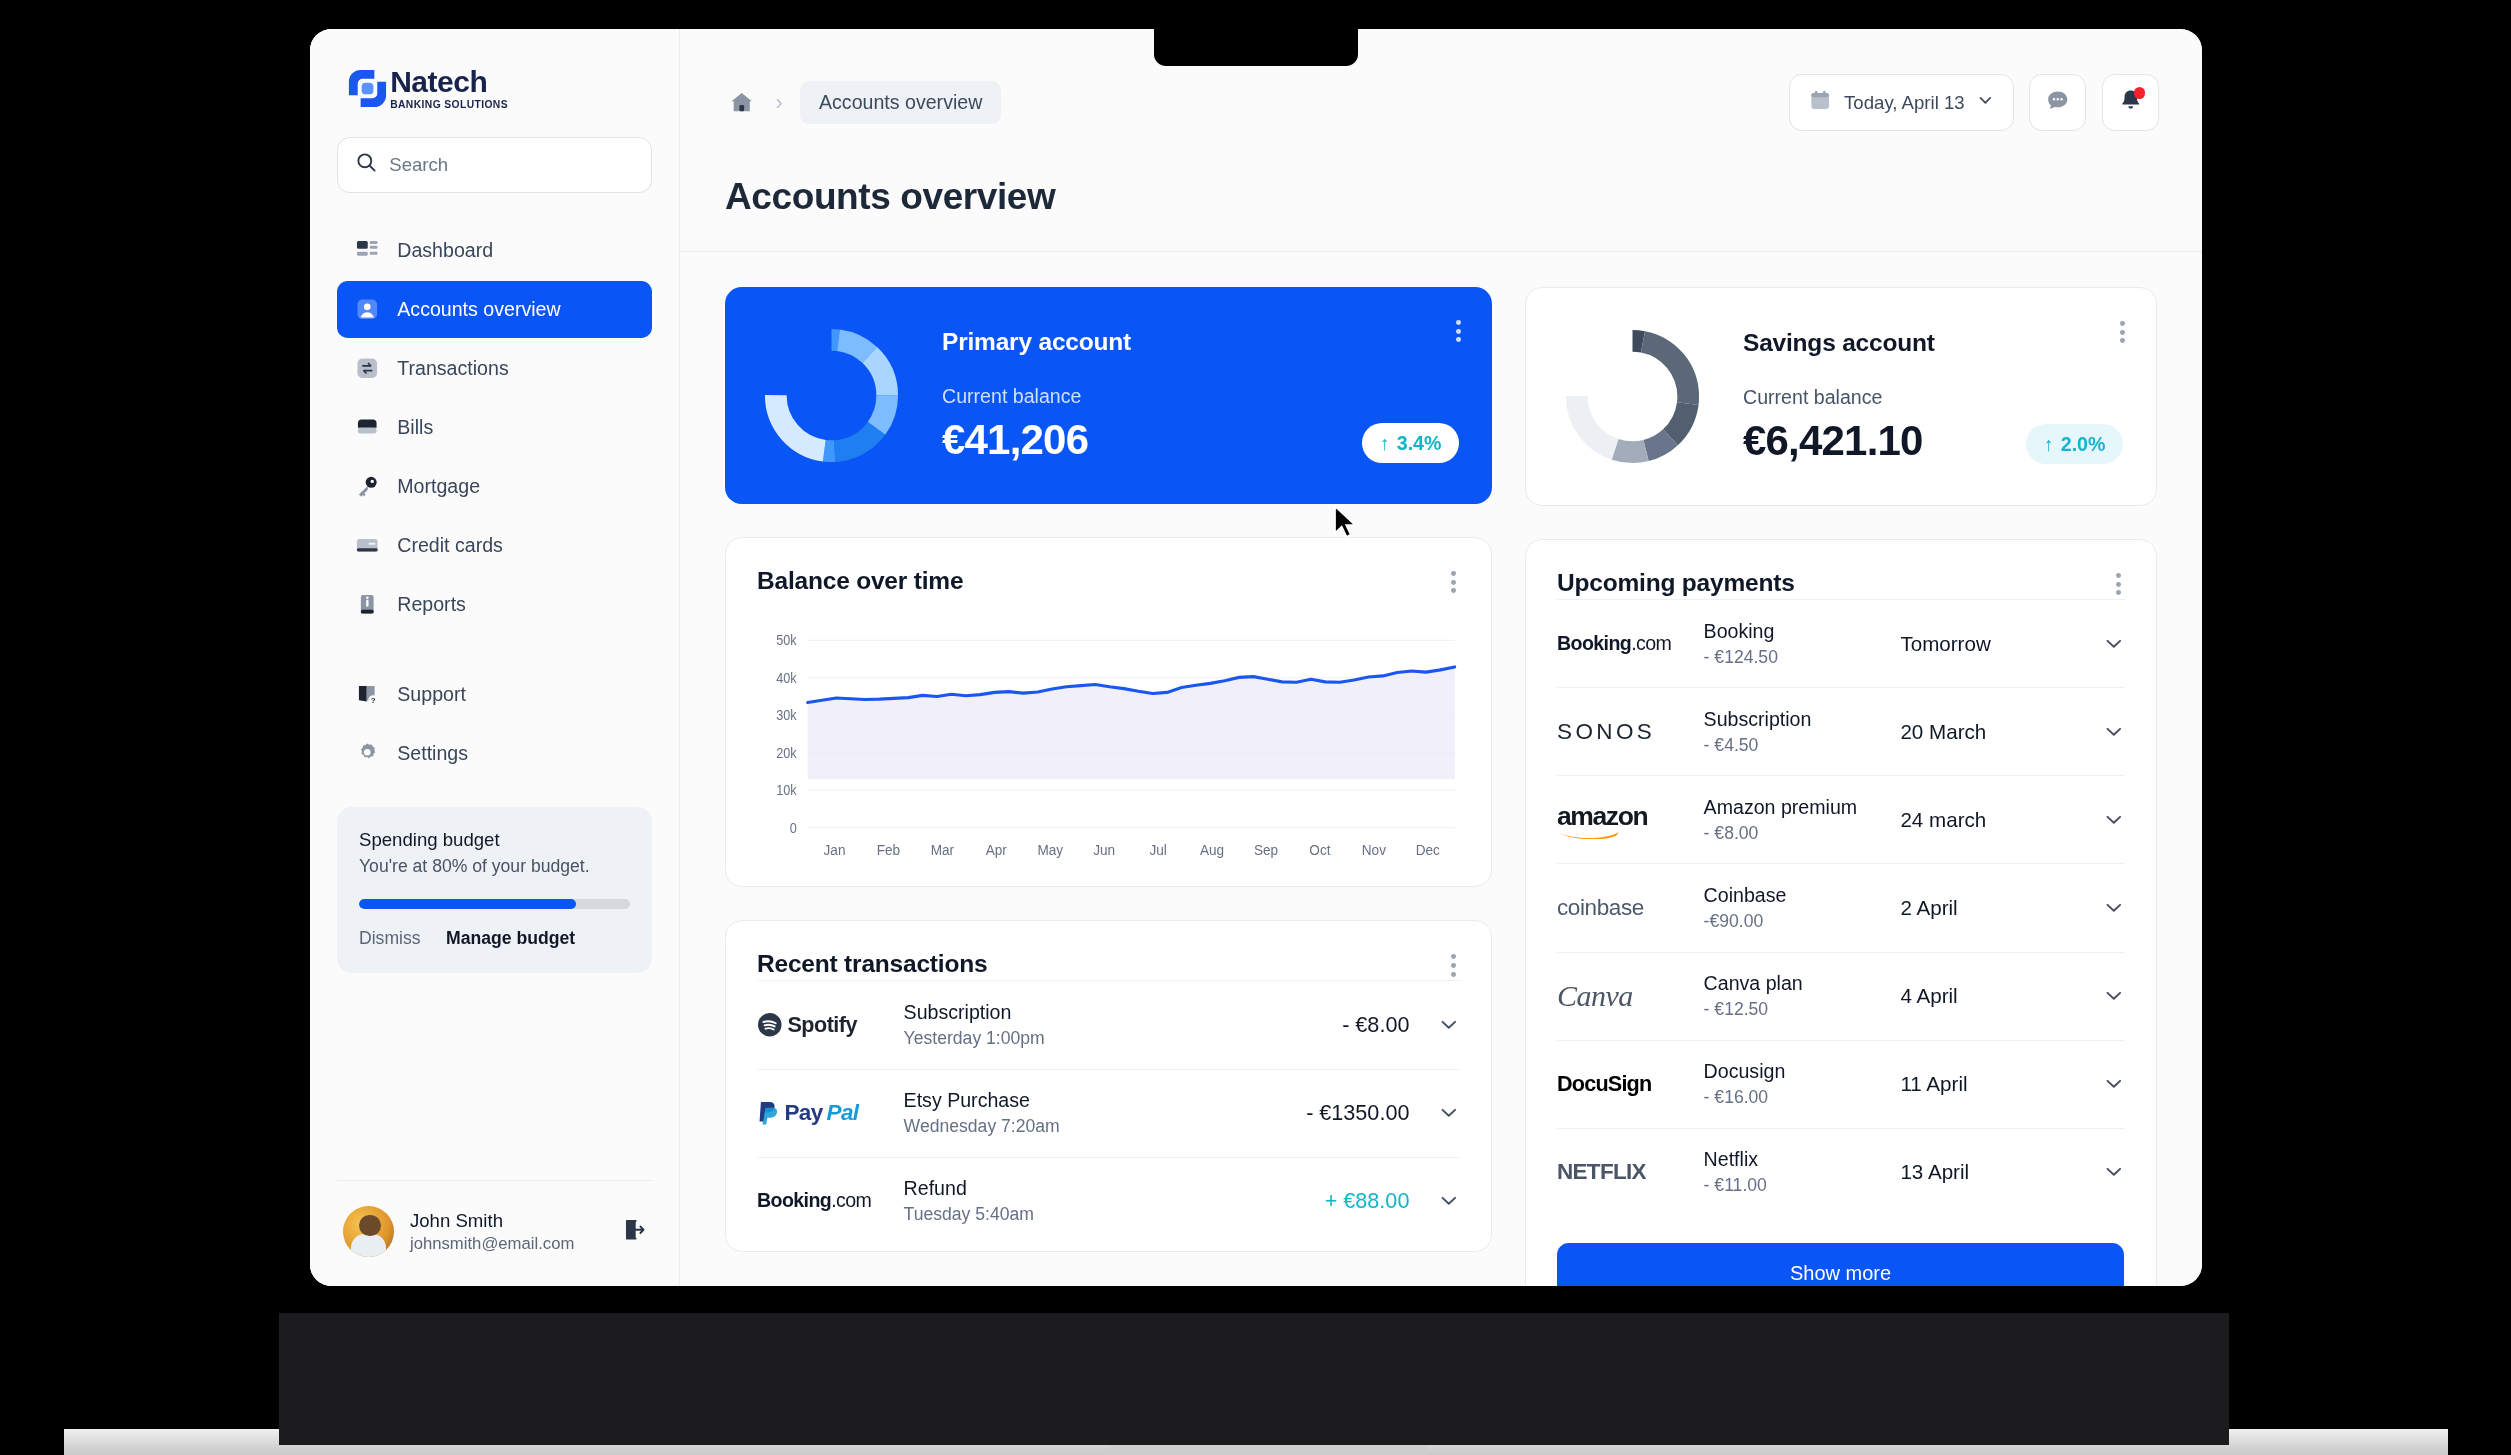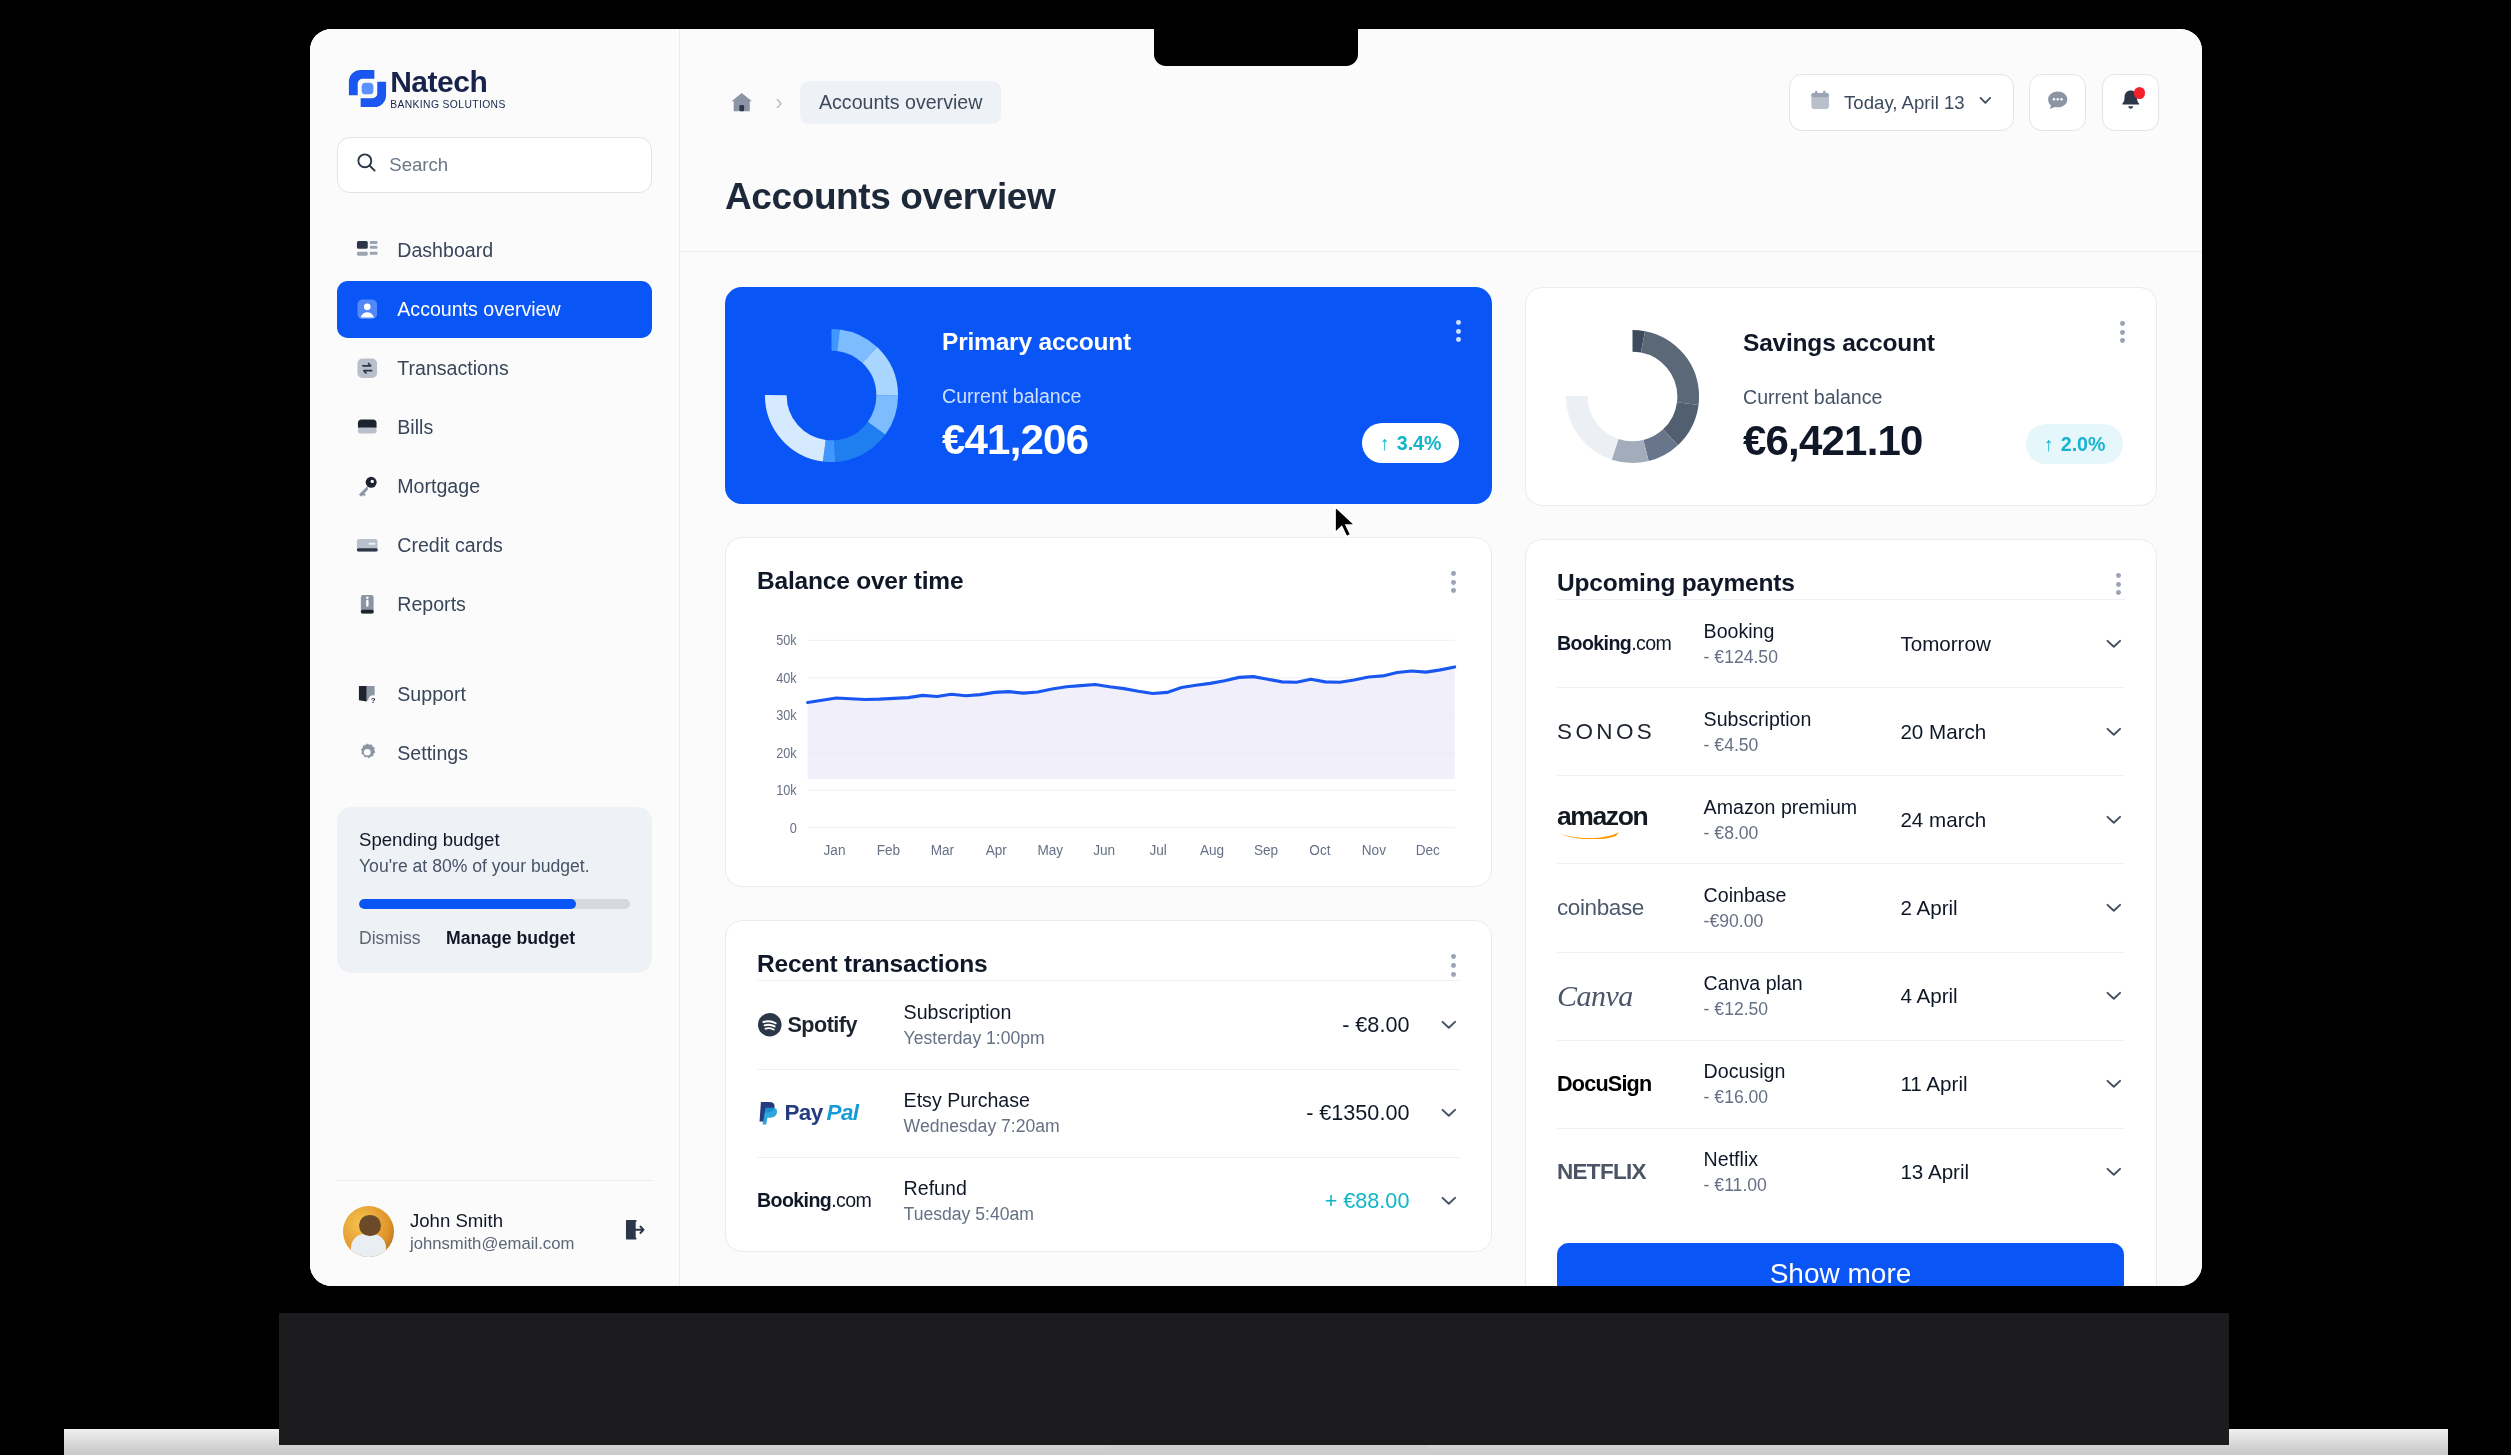--- a/index.html
+++ b/index.html
@@ -40,21 +40,21 @@
   
   .sidebar {
     width:370px; flex:0 0 370px; background:#fbfbfc;
     border-right:1px solid #e9ebee; display:flex; flex-direction:column;
     padding:0 27.4px;
   }
   .logo-wrap { display:flex; align-items:center; gap:0; padding:37px 7.8px 25.5px 7.8px; }
   .logo-mark { width:45px; height:45px; flex:0 0 45px; position:relative; }
   .logo-text-block { display:flex; flex-direction:column; line-height:1; }
   .logo-name { font-size:30px; font-weight:700; color:#17234a; letter-spacing:-0.5px; }
-  .logo-sub { font-size:10.3px; font-weight:400; color:#17234a; letter-spacing:0.4px; margin-top:2.9px; }
+  .logo-sub { font-size:10.3px; font-weight:700; color:#17234a; letter-spacing:0.4px; margin-top:2.9px; }
 
   .search-box {
     display:flex; align-items:center; gap:12.7px;
     height:56px; border:1px solid #dfe2e7; border-radius:12.7px;
     padding:0 17.6px; background:#fff; margin-bottom:29px;
   }
   .search-box input {
     border:0; outline:0; font-size:18.6px; color:#3d4a5c; background:transparent;
     font-family:inherit; width:100%;
   }
@@ -179,21 +179,21 @@
   .brand { width:125px; flex:0 0 125px; display:flex; align-items:center; }
   .row-main { flex:1; min-width:0; }
   .row-title { font-size:19.6px; color:#101828; }
   .row-sub { font-size:17.6px; color:#667085; margin-top:3.9px; }
   .row-amt { font-size:21.6px; color:#101828; white-space:nowrap; }
   .row-amt.pos { color:#0fb5c9; }
   .row-date { font-size:20.6px; color:#101828; width:174px; flex:0 0 174px; }
   .chev { width:29px; flex:0 0 29px; display:flex; justify-content:flex-end; }
   .show-more {
     margin:21.6px 31px 29px 31px; height:61px; background:#0a55f5; color:#fff;
-    border:0; border-radius:11.8px; font-size:28px; cursor:pointer;
+    border:0; border-radius:11.8px; font-size:20px; cursor:pointer;
     font-family:inherit; width:calc(100% - 63px);
   }
 
   
   .bm { font-weight:700; color:#101828; line-height:1; }
   .bm-booking { font-size:19.6px; letter-spacing:-0.6px; }
   .bm-booking span { font-weight:700; }
   .bm-sonos { font-size:22.5px; font-weight:400; letter-spacing:3.4px; color:#1d2430; }
   .bm-amazon { font-size:26.5px; font-weight:700; letter-spacing:-1.4px; color:#131a22; position:relative; }
   .bm-coinbase { font-size:22.5px; font-weight:400; letter-spacing:-0.4px; color:#4c5a6e; }

